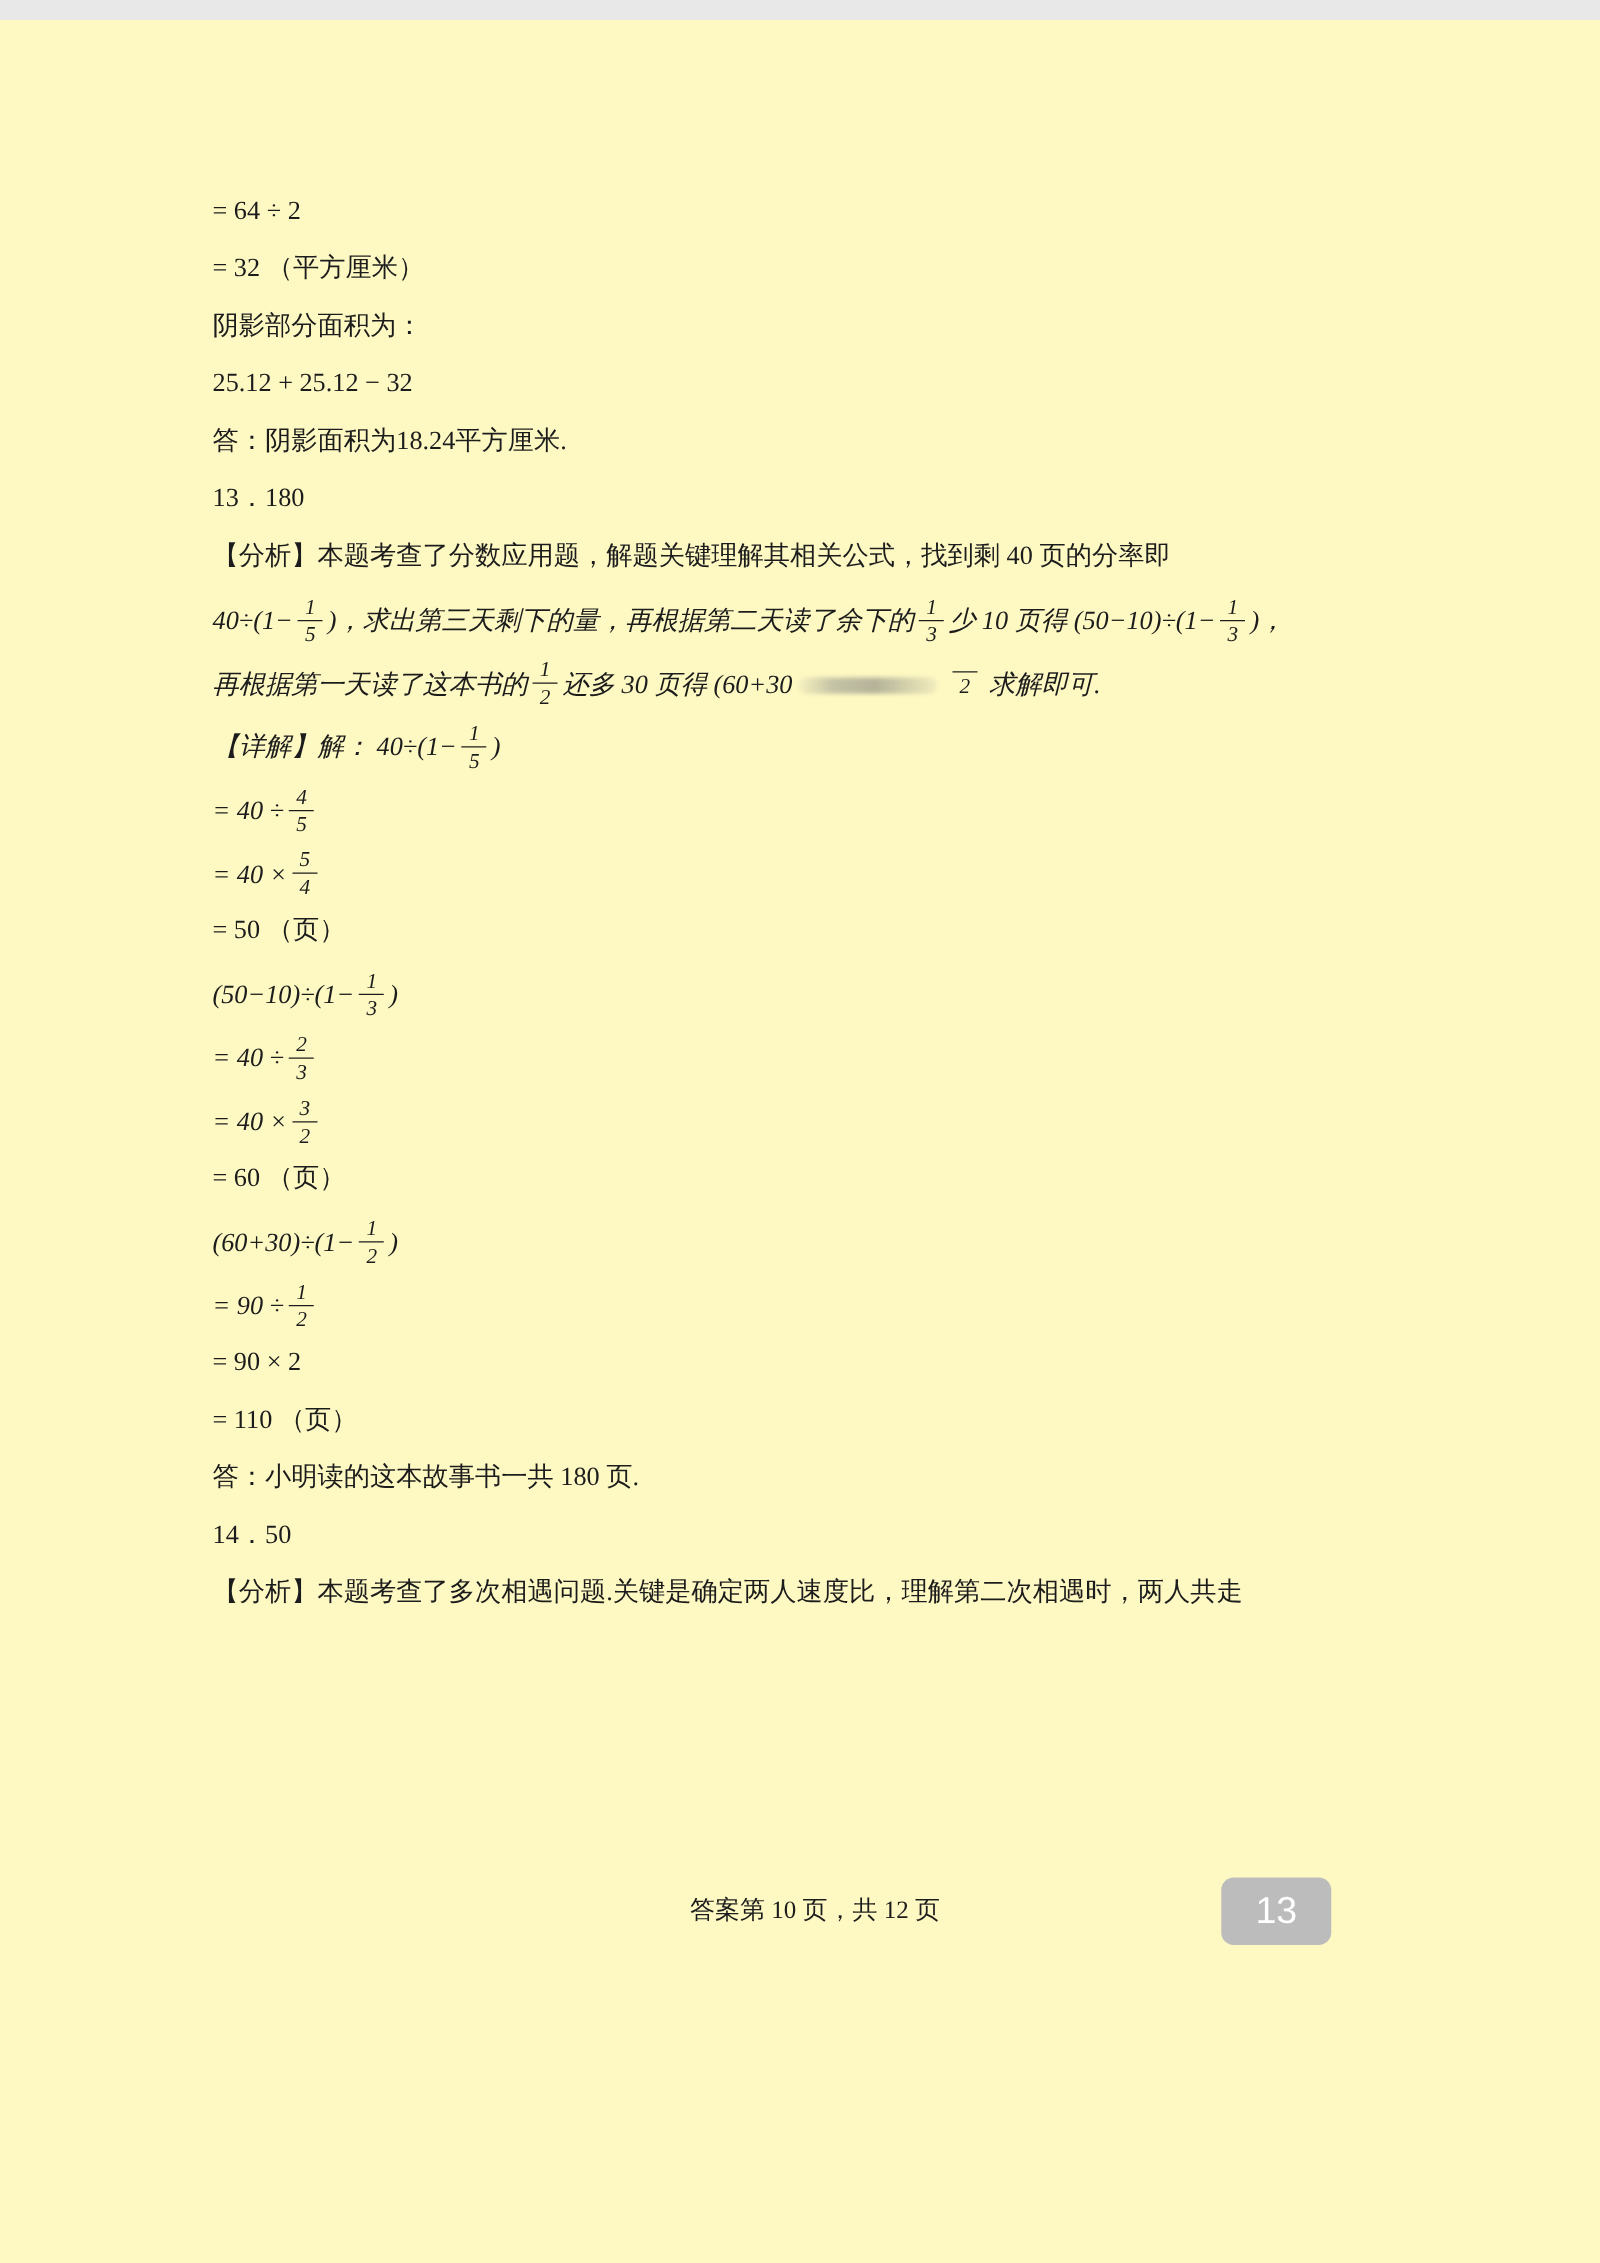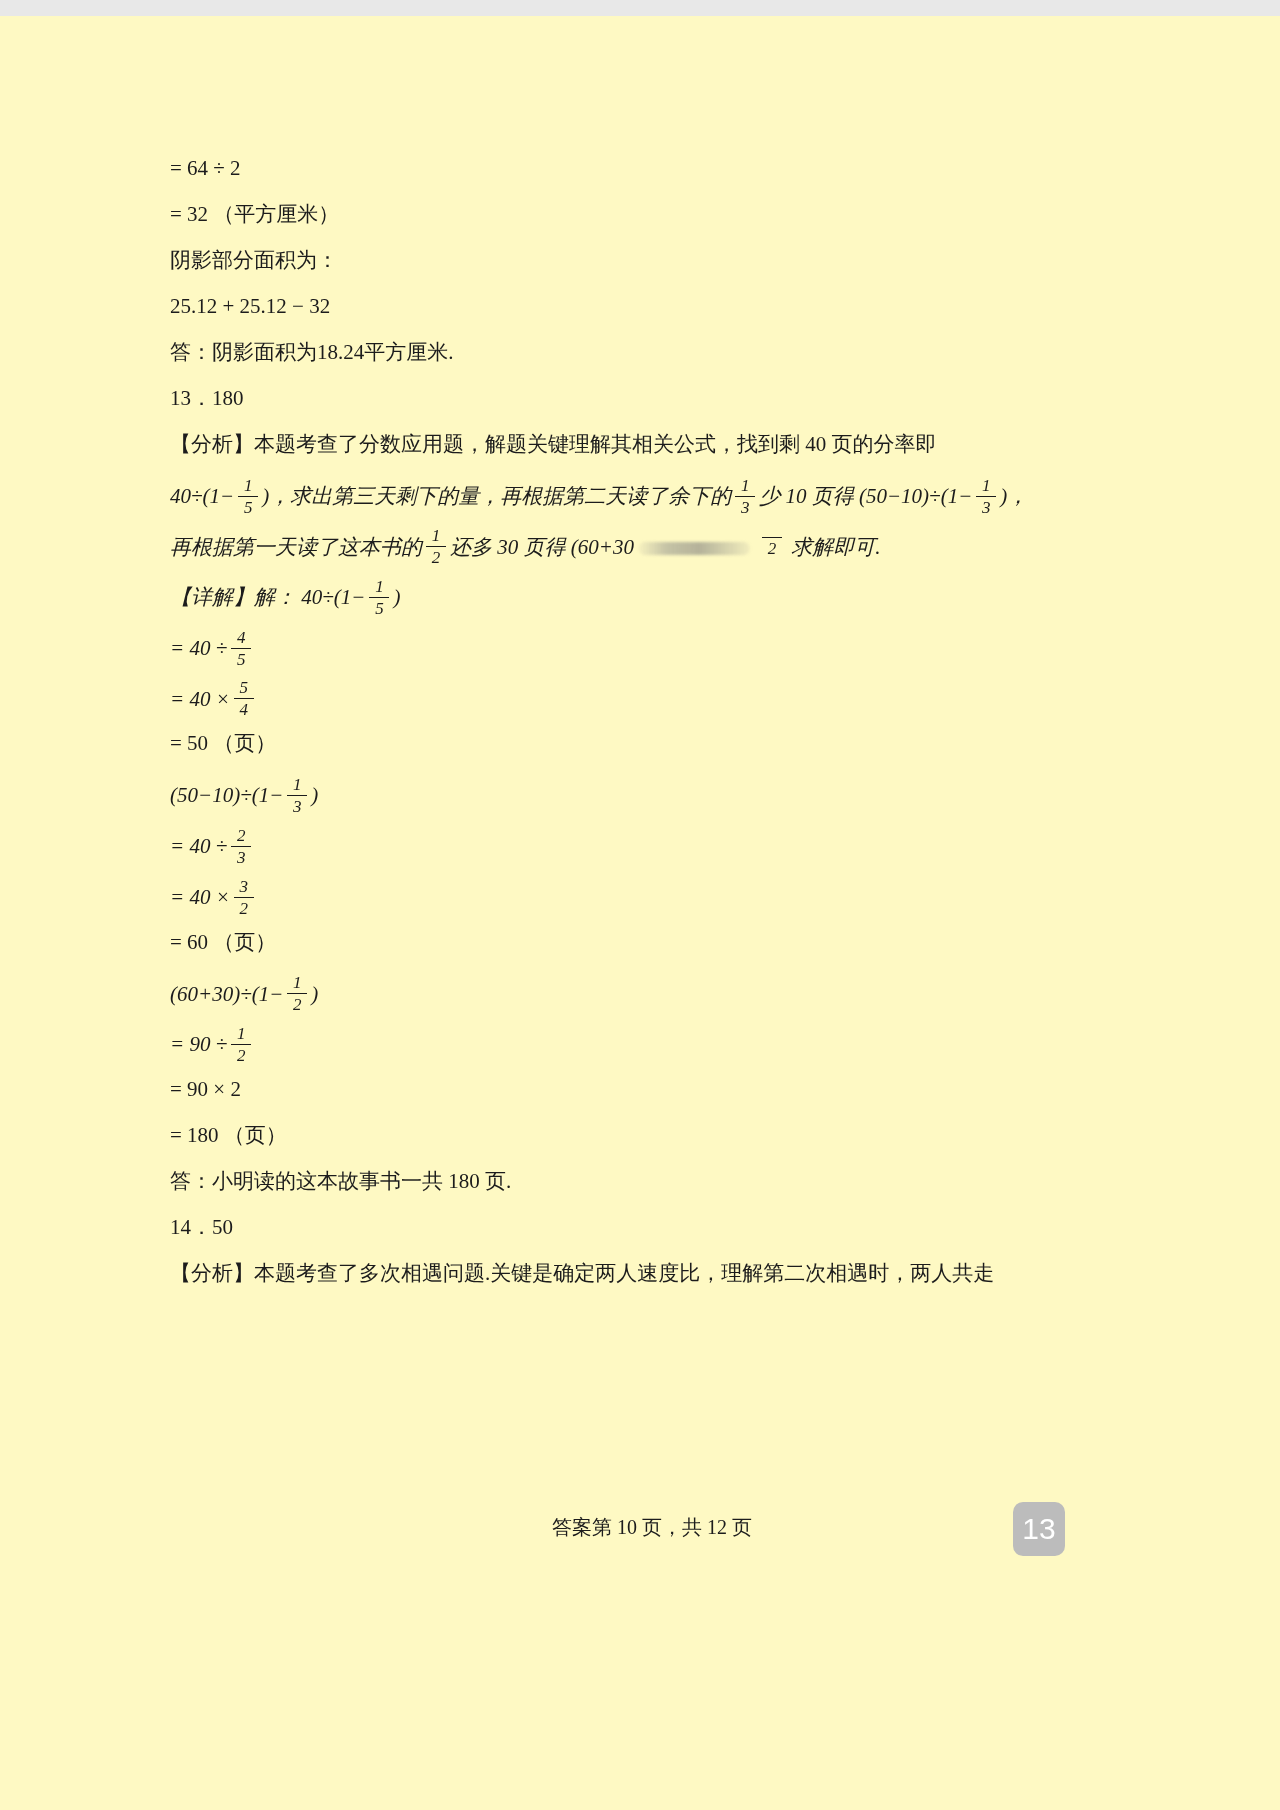--- a/index.html
+++ b/index.html
@@ -70,21 +70,21 @@
     top:1498px;
     text-align:center;
     font-size:20px;
     color:#1c1c1c;
     padding-left:24px;
   }
   .badge{
     position:absolute;
     right:215px;
     top:1486px;
-    width:52px;height:54px;
+    width:88px;height:54px;
     background:#bcbcbc;
     border-radius:10px;
     color:#ffffff;
     font-size:30px;
     font-family:"Liberation Sans","DejaVu Sans",sans-serif;
     display:flex;
     align-items:center;
     justify-content:center;
   }
 </style>
@@ -145,20 +145,20 @@
       <div class="line kind-math"><span>= 60 （页）</span></div>
       <div class="line kind-math has-frac"><span>(60+30)÷(1−</span><span class="frac">
           <span class="num">1</span>
           <span class="den">2</span>
         </span><span>)</span></div>
       <div class="line kind-math has-frac"><span>= 90 ÷</span><span class="frac">
           <span class="num">1</span>
           <span class="den">2</span>
         </span></div>
       <div class="line kind-math"><span>= 90 × 2</span></div>
-      <div class="line kind-math"><span>= 180 （页）</span></div>
+      <div class="line kind-math"><span>= 110 （页）</span></div>
       <div class="line kind-text"><span>答：小明读的这本故事书一共 180 页.</span></div>
       <div class="line kind-heading"><span>14．50</span></div>
       <div class="line kind-text"><span>【分析】本题考查了多次相遇问题.关键是确定两人速度比，理解第二次相遇时，两人共走</span></div>
     </div>
   <div class="footer">答案第 10 页，共 12 页</div>
   <div class="badge">13</div>
 </div>
 
 </body></html>

